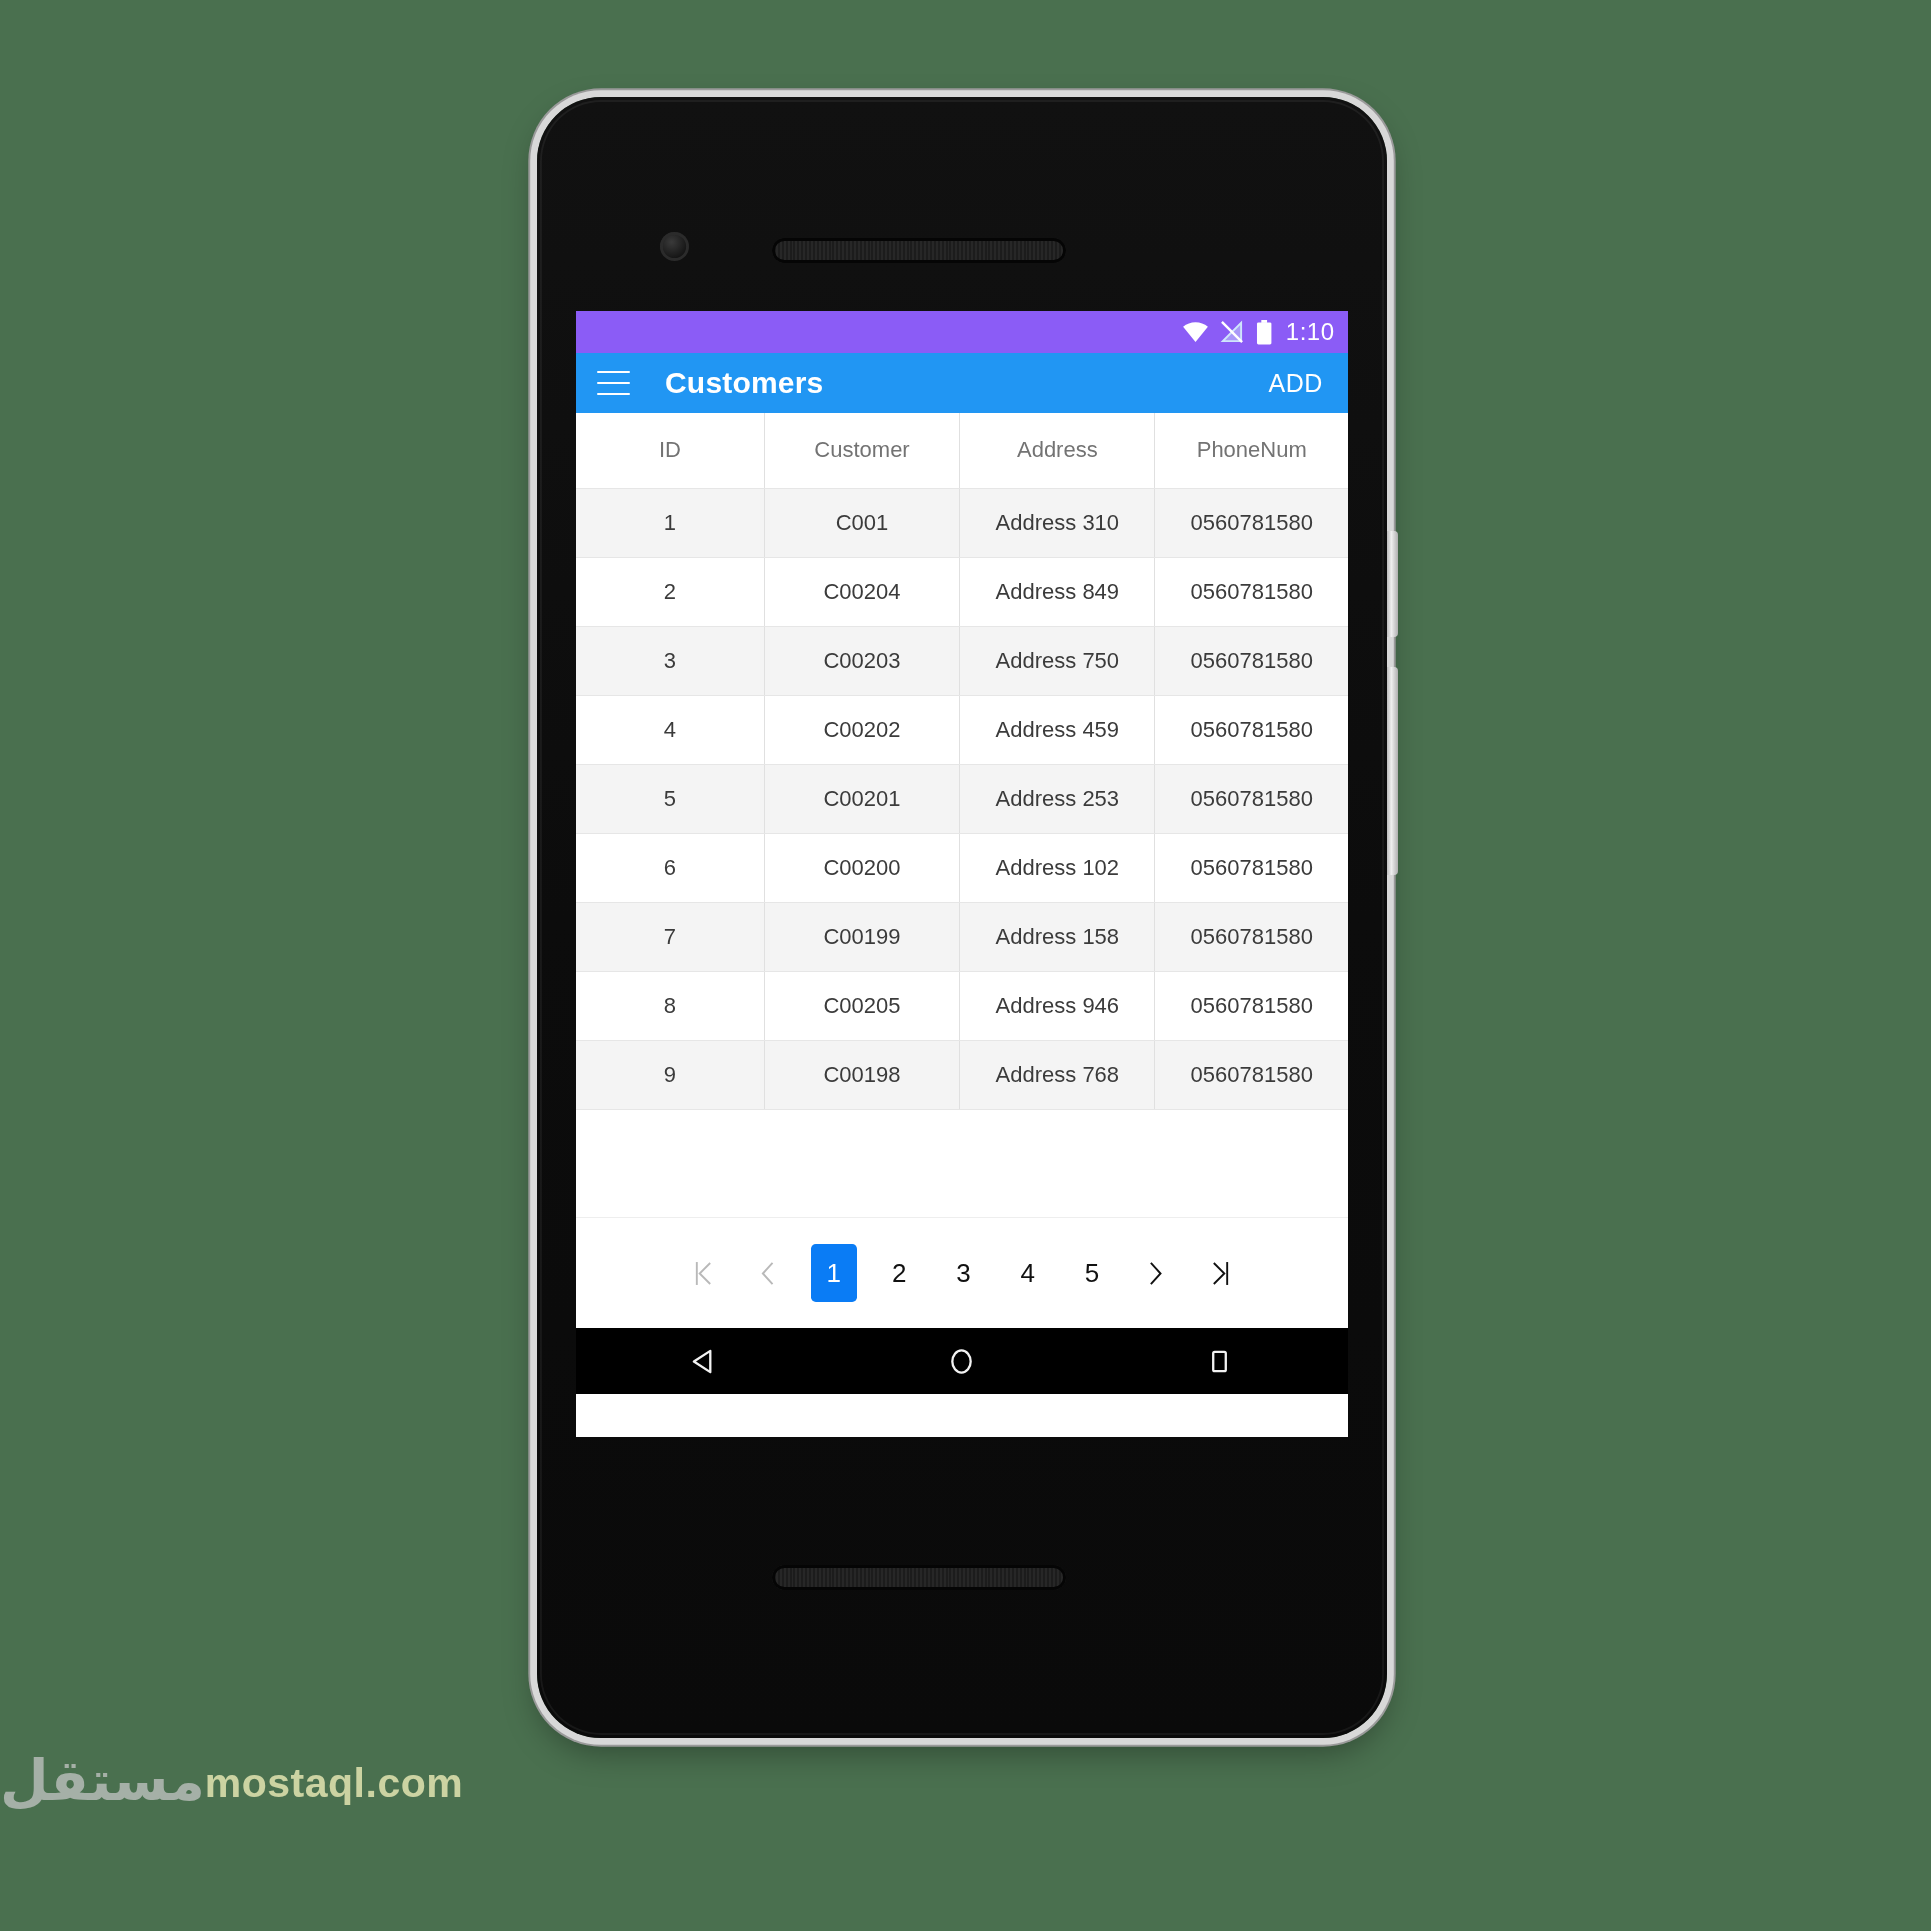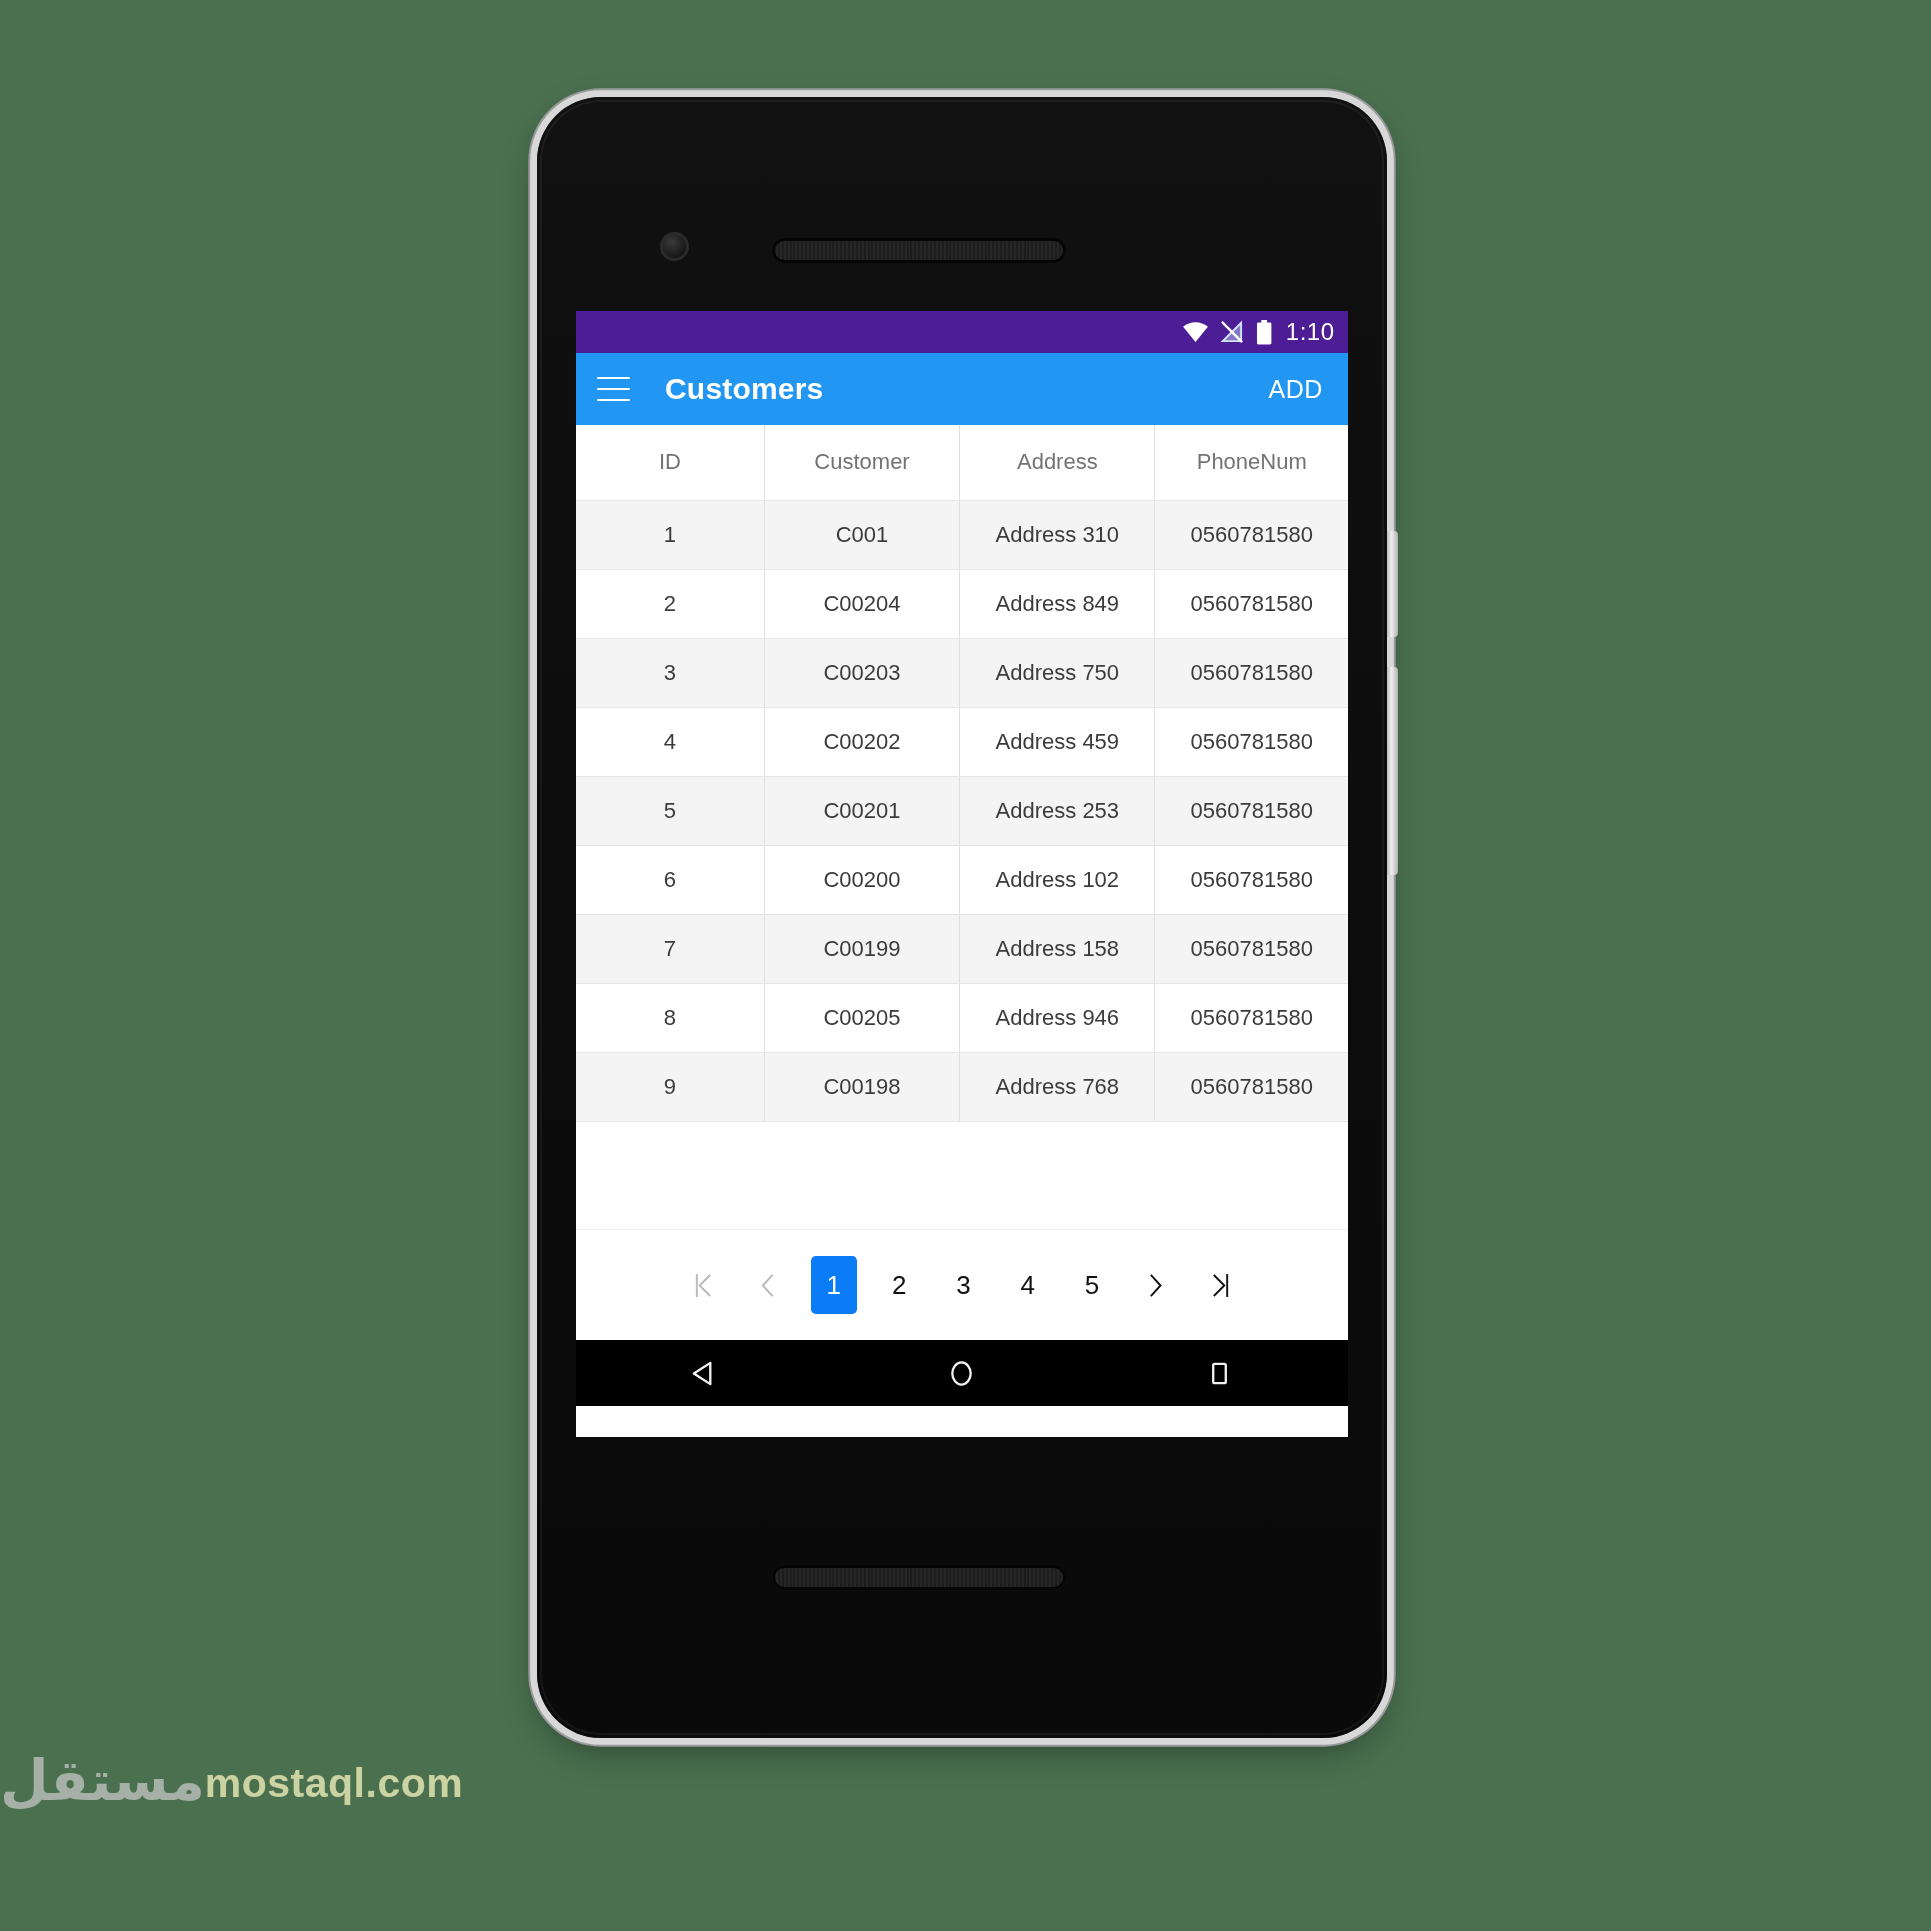--- a/index.html
+++ b/index.html
@@ -63,33 +63,33 @@
 
   
   #screen{
     position:absolute; left:39px; top:214px;
     width:772px; height:1126px;
     background:#fff; overflow:hidden;
   }
 
   
   #status-bar{
-    height:42px; background:#4c1d95;
+    height:42px; background:#8b5cf6;
     display:flex; align-items:center; justify-content:flex-end;
     padding: 0 13.5px 0 0; gap:11.6px;
   }
   .sb-icon{ display:flex; align-items:center; }
   #status-time{
     color:#fff; font-size:24px; font-weight:400; letter-spacing:0.5px;
     margin-left:1.9px;
   }
 
   
   #app-bar{
-    height:72px; background:#2196f3;
+    height:60px; background:#2196f3;
     display:flex; align-items:center; padding: 0 25px 0 21px;
   }
   #hamburger{
     width:33px; height:25px; display:flex; flex-direction:column;
     justify-content:space-between; cursor:pointer;
   }
   #hamburger span{ display:block; height:2.9px; background:#fff; border-radius:1px; }
   #app-title{
     color:#fff; font-size:30px; font-weight:bold; margin-left:35px;
     letter-spacing:0.2px; flex:1;

